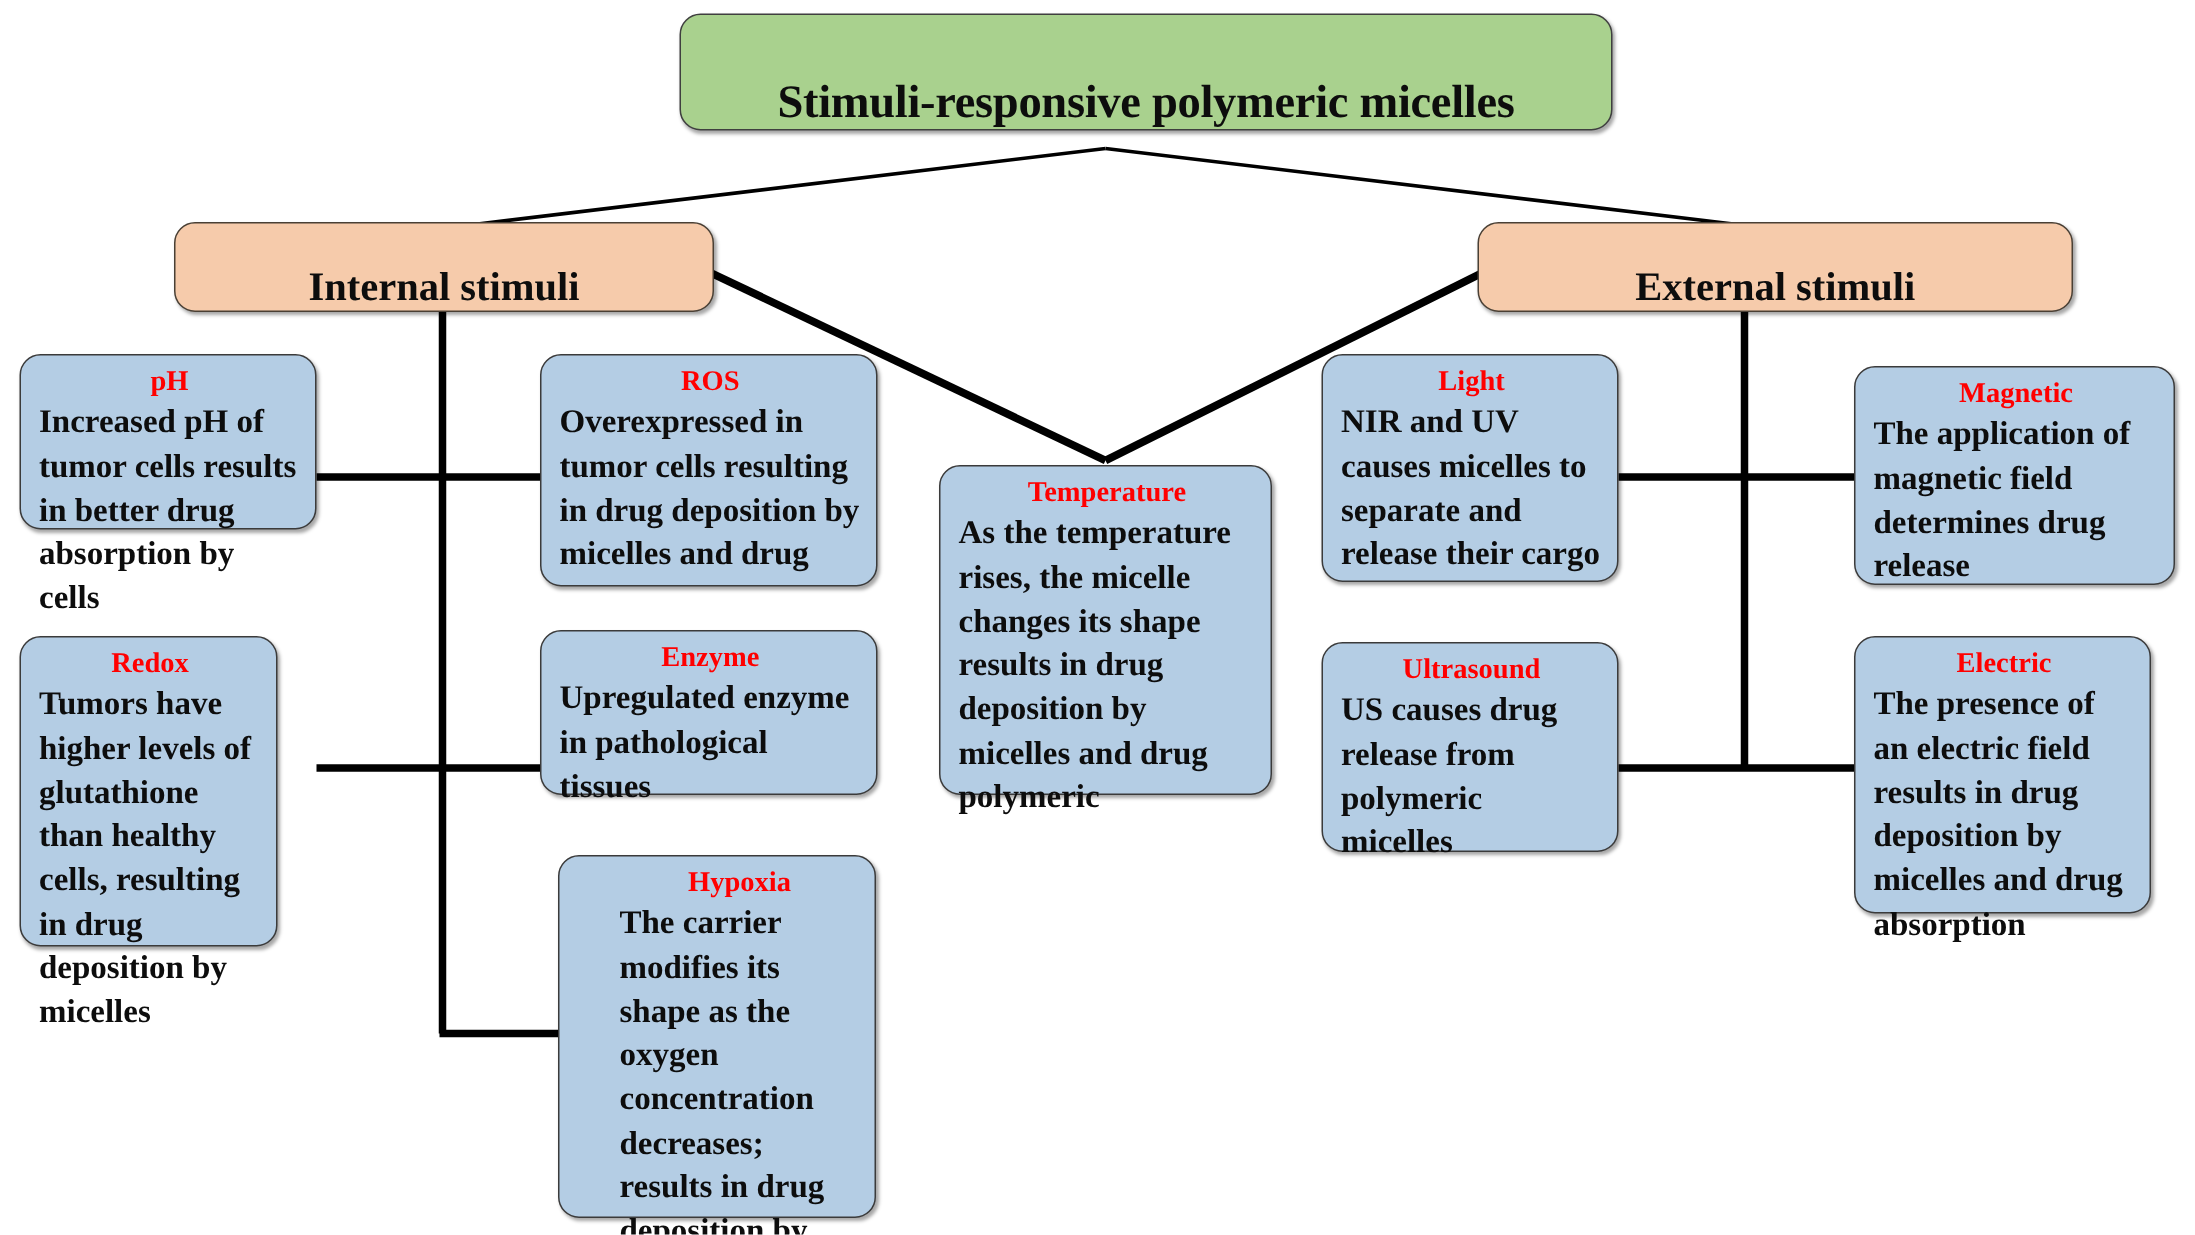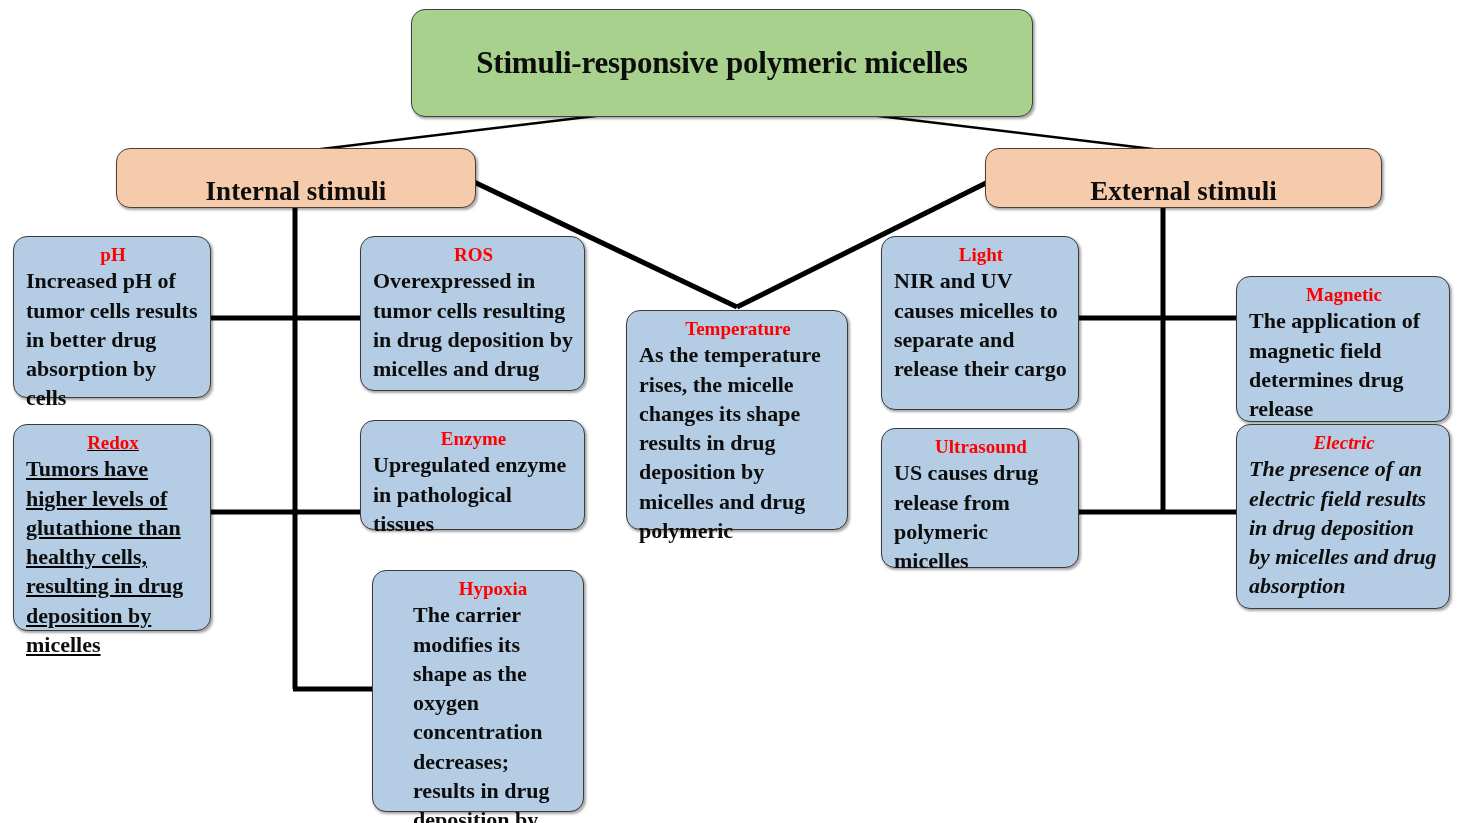--- a/index.html
+++ b/index.html
@@ -76,38 +76,38 @@
     <line x1="295" y1="206" x2="295" y2="689" stroke="#000" stroke-width="5"></line>
     <line x1="211" y1="318" x2="360" y2="318" stroke="#000" stroke-width="5"></line>
     <line x1="211" y1="512" x2="360" y2="512" stroke="#000" stroke-width="5"></line>
     <line x1="293" y1="689" x2="372" y2="689" stroke="#000" stroke-width="5"></line>
 
     <line x1="1163" y1="206" x2="1163" y2="512" stroke="#000" stroke-width="5"></line>
     <line x1="1079" y1="318" x2="1236" y2="318" stroke="#000" stroke-width="5"></line>
     <line x1="1079" y1="512" x2="1236" y2="512" stroke="#000" stroke-width="5"></line>
   </svg>
 
-  <div class="node root" style="left:411px;top:9px;width:622px;height:108px;">
+  <div class="node root" style="left:453px;top:9px;width:622px;height:78px;align-items:flex-end;">
     <span class="ttl">Stimuli-responsive polymeric micelles</span>
   </div>
 
   <div class="node branch" style="left:116px;top:148px;width:360px;height:60px;">
     <span class="ttl">Internal stimuli</span>
   </div>
 
   <div class="node branch" style="left:985px;top:148px;width:397px;height:60px;">
     <span class="ttl">External stimuli</span>
   </div>
 
-  <div class="node leaf" style="left:13px;top:236px;width:198px;height:162px;">
+  <div class="node leaf" style="left:13px;top:236px;width:198px;height:117px;">
     <span class="hd">pH</span>
     <span class="bd">Increased pH of tumor cells results in better drug absorption by cells</span>
   </div>
 
-  <div class="node leaf" style="left:13px;top:424px;width:198px;height:207px;text-decoration:underline;">
+  <div class="node leaf" style="left:13px;top:424px;width:172px;height:207px;">
     <span class="hd">Redox</span>
     <span class="bd">Tumors have higher levels of glutathione than healthy cells, resulting in drug deposition by micelles</span>
   </div>
 
   <div class="node leaf" style="left:360px;top:236px;width:225px;height:155px;">
     <span class="hd">ROS</span>
     <span class="bd">Overexpressed in tumor cells resulting in drug deposition by micelles and drug</span>
   </div>
 
   <div class="node leaf" style="left:360px;top:420px;width:225px;height:110px;">
@@ -118,33 +118,33 @@
   <div class="node leaf" style="left:372px;top:570px;width:212px;height:242px;padding-left:40px;">
     <span class="hd">Hypoxia</span>
     <span class="bd">The carrier modifies its shape as the oxygen concentration decreases; results in drug deposition by micelles and drug absorption</span>
   </div>
 
   <div class="node leaf" style="left:626px;top:310px;width:222px;height:220px;">
     <span class="hd">Temperature</span>
     <span class="bd">As the temperature rises, the micelle changes its shape results in drug deposition by micelles and drug polymeric</span>
   </div>
 
-  <div class="node leaf" style="left:881px;top:236px;width:198px;height:174px;">
+  <div class="node leaf" style="left:881px;top:236px;width:198px;height:152px;">
     <span class="hd">Light</span>
     <span class="bd">NIR and UV causes micelles to separate and release their cargo</span>
   </div>
 
   <div class="node leaf" style="left:881px;top:428px;width:198px;height:140px;">
     <span class="hd">Ultrasound</span>
     <span class="bd">US causes drug release from polymeric micelles</span>
   </div>
 
-  <div class="node leaf" style="left:1236px;top:244px;width:214px;height:146px;margin-top:32px;">
+  <div class="node leaf" style="left:1236px;top:244px;width:214px;height:146px;">
     <span class="hd">Magnetic</span>
     <span class="bd">The application of magnetic field determines drug release</span>
   </div>
 
-  <div class="node leaf" style="left:1236px;top:424px;width:214px;height:185px;font-style:italic;">
+  <div class="node leaf" style="left:1236px;top:424px;width:198px;height:185px;">
     <span class="hd">Electric</span>
     <span class="bd">The presence of an electric field results in drug deposition by micelles and drug absorption</span>
   </div>
 
 </div>
 
 </body></html>

